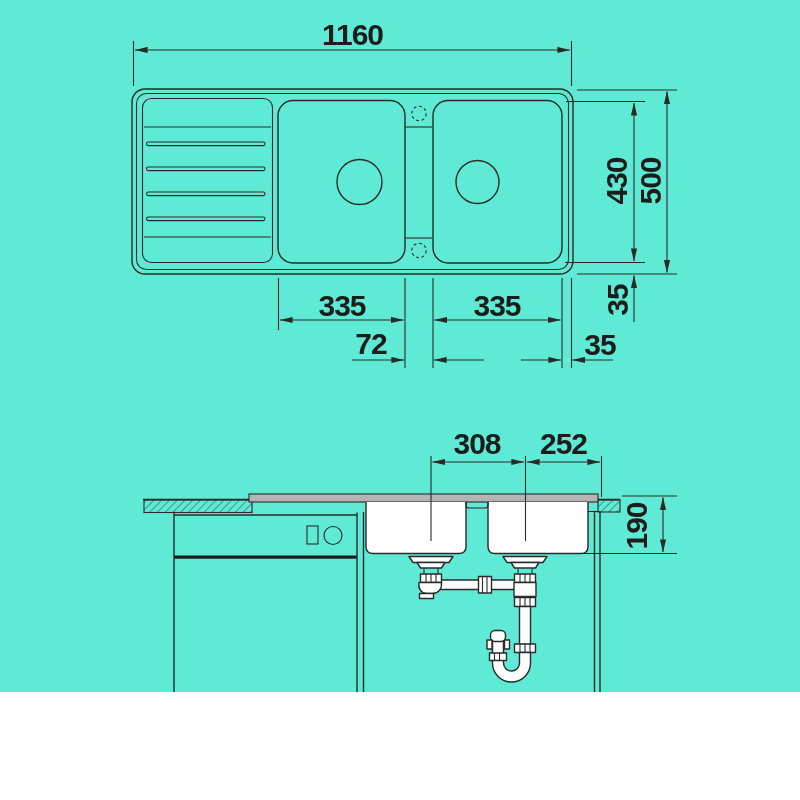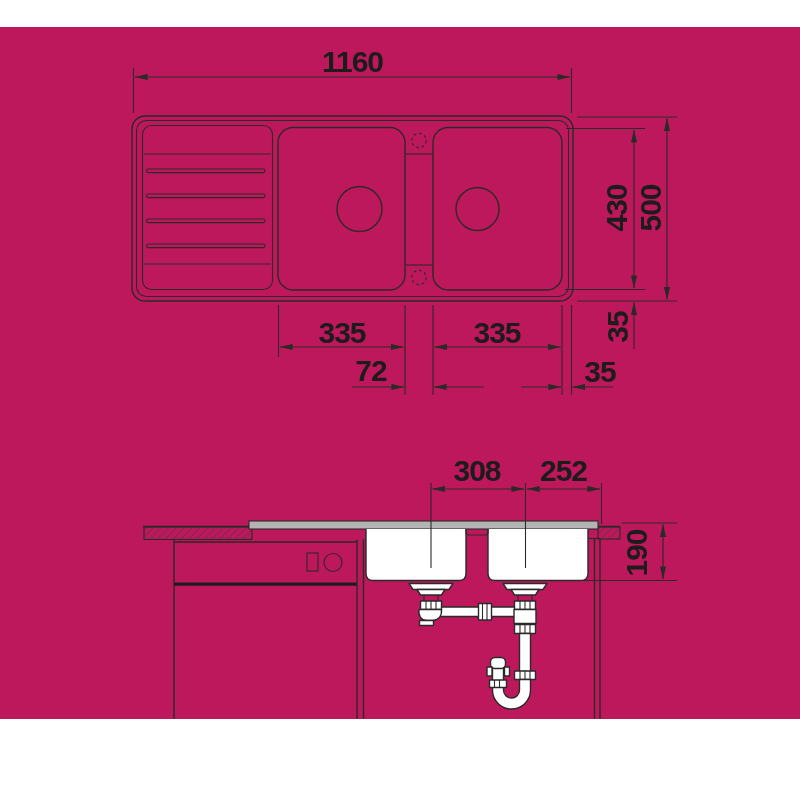--- a/index.html
+++ b/index.html
@@ -1,16 +1,16 @@
 <!DOCTYPE html>
 <html><head>
 <meta charset="utf-8">
 <style>
   html,body{margin:0;padding:0;background:#ffffff;}
-  .stage{position:relative;width:800px;height:692px;background:#be185d;overflow:hidden;margin-top:27px;}
+  .stage{position:relative;width:800px;height:692px;background:#5eead4;overflow:hidden;}
   svg{display:block;}
   .ln{stroke:#2a2a2a;stroke-width:1.4;fill:none;}
   .lnw{stroke:#2a2a2a;stroke-width:1.4;fill:#ffffff;}
   .tn{stroke:#2a2a2a;stroke-width:1.1;fill:none;}
   .dsh{stroke:#2a2a2a;stroke-width:1.1;fill:none;stroke-dasharray:3 2.6;}
   .thick{fill:#1c1c1c;stroke:none;}
   .txt{font-family:"Liberation Sans",sans-serif;font-weight:bold;font-size:30px;
        fill:#1c1c1c;letter-spacing:-1px;text-anchor:middle;}
 </style>
 </head>

